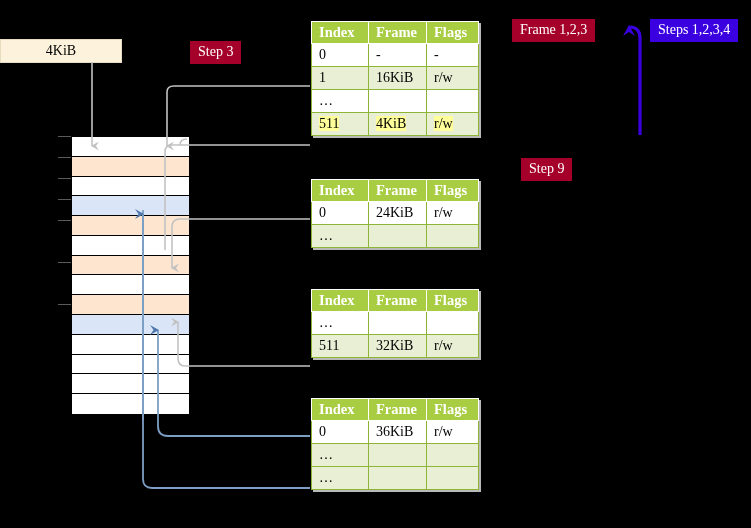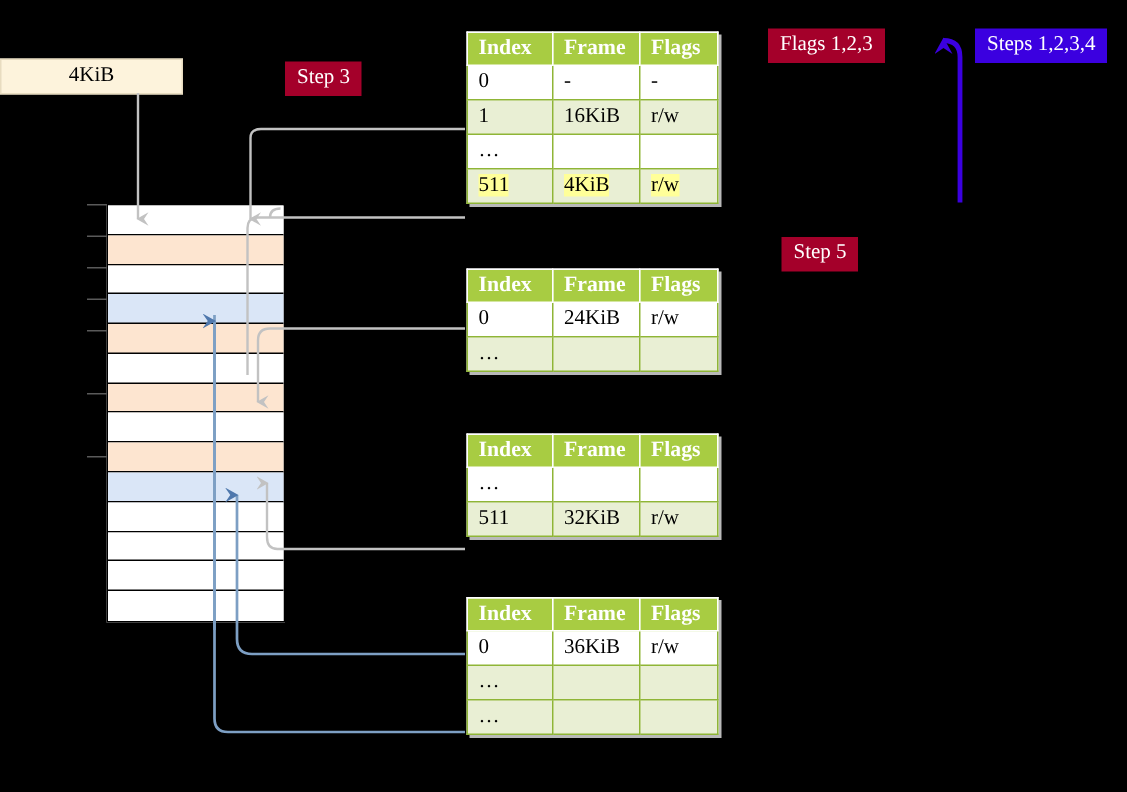--- a/index.html
+++ b/index.html
@@ -60,29 +60,29 @@
 
   <div class="kib-box" style="left:0px;top:39px;width:120px;height:22px;">
     <span>4KiB</span>
   </div>
 
   <div class="badge red" style="left:190px;top:41px;">
     <span>Step 3</span>
   </div>
 
   <div class="badge red" style="left:512px;top:19px;">
-    <span>Flags 1,2,3</span>
+    <span>Frame 1,2,3</span>
   </div>
 
   <div class="badge blue" style="left:650px;top:19px;">
     <span>Steps 1,2,3,4</span>
   </div>
 
   <div class="badge red" style="left:521px;top:158px;">
-    <span>Step 5</span>
+    <span>Step 9</span>
   </div>
 
   <div class="tick" style="left:58px;top:136px;width:14px;"></div>
   <div class="tick" style="left:58px;top:157px;width:14px;"></div>
   <div class="tick" style="left:58px;top:178px;width:14px;"></div>
   <div class="tick" style="left:58px;top:199px;width:14px;"></div>
   <div class="tick" style="left:58px;top:220px;width:14px;"></div>
   <div class="tick" style="left:58px;top:262px;width:14px;"></div>
   <div class="tick" style="left:58px;top:304px;width:14px;"></div>
 

